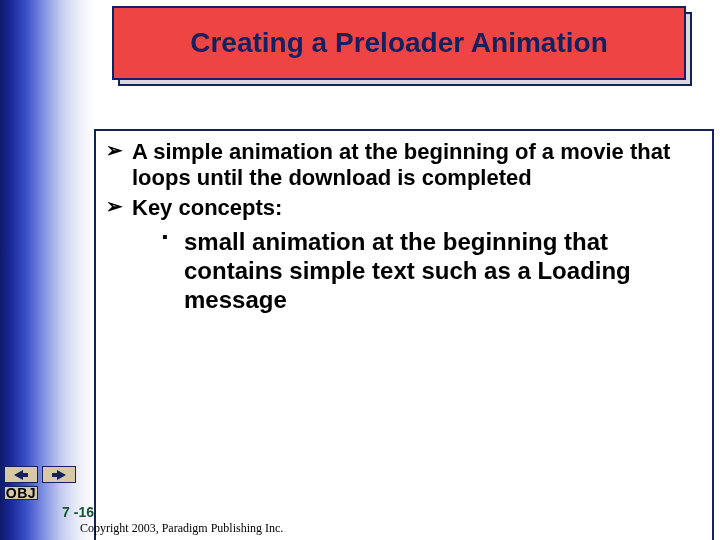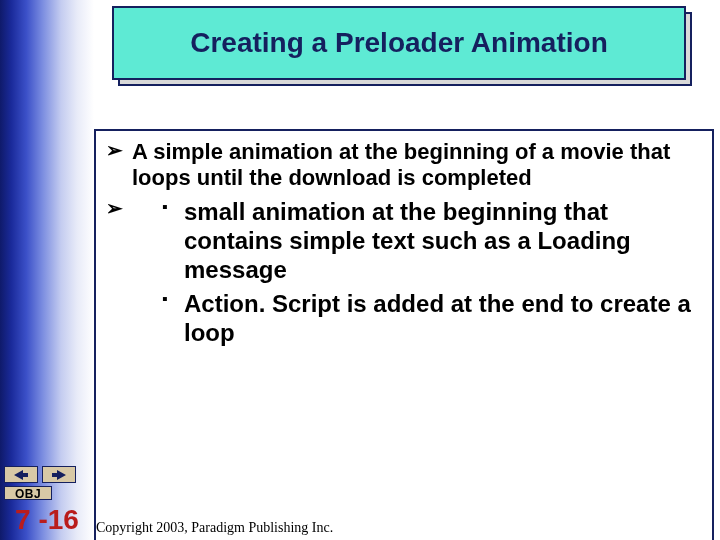--- a/index.html
+++ b/index.html
@@ -24,21 +24,21 @@
   }
   .title-shadow {
     position: absolute;
     left: 6px; top: 6px; width: 574px; height: 74px;
     background: #d9d9d9;
     border: 2px solid #15205e;
   }
   .title-front {
     position: absolute;
     left: 0; top: 0; width: 574px; height: 74px;
-    background: #5eead4;
+    background: #ef4444;
     border: 2px solid #15205e;
     display: flex; align-items: center; justify-content: center;
     text-align: center;
   }
   .title-front h1 {
     color: #15205e;
     font-size: 28px;
     line-height: 1.05;
     font-weight: bold;
     font-family: Arial, Helvetica, sans-serif;
@@ -100,42 +100,42 @@
     width: 34px; height: 17px;
     border: 1px solid #15205e;
     background: #d8c9a6;
     display: flex; align-items: center; justify-content: center;
     cursor: pointer;
   }
   .nav-btn svg { width: 14px; height: 10px; }
   .obj-btn {
     position: absolute;
     left: 4px; top: 486px;
-    width: 48px; height: 14px;
+    width: 34px; height: 14px;
     border: 1px solid #15205e;
     background: #d8c9a6;
-    font-size: 12px; font-weight: bold;
-    display: flex; justify-content: center;
+    font-size: 14px; font-weight: bold;
+    display: flex; align-items: center; justify-content: center;
     color: #000;
     cursor: pointer;
     letter-spacing: 0.5px;
   }
   .page-num {
     position: absolute;
     left: 0; top: 504px; width: 94px;
-    text-align: center;
-    font-size: 28px;
+    text-align: right;
+    font-size: 14px;
     font-weight: bold;
-    color: #b91c1c;
+    color: #14532d;
     font-family: Arial, sans-serif;
   }
   .copyright {
     position: absolute;
-    left: 96px; bottom: 4px;
-    font-size: 14px;
+    left: 80px; bottom: 4px;
+    font-size: 12px;
     color: #000;
     font-family: Georgia, 'Times New Roman', serif;
   }
 </style>
 </head>
 <body>
 
 <div class="sidebar"></div>
 
 <div class="title-box">
@@ -144,26 +144,24 @@
     <h1>Creating a Preloader Animation</h1>
   </div>
 </div>
 
 <div class="content-box">
   <ul class="level1">
     <li>
       <span>A simple animation at the beginning of a movie that loops until the download is completed</span>
     </li>
     <li>
+      <span>Key concepts:</span>
       <ul class="level2">
         <li>
           <span>small animation at the beginning that contains simple text such as a Loading message</span>
-        </li>
-        <li>
-          <span>Action. Script is added at the end to create a loop</span>
         </li>
       </ul>
     </li>
   </ul>
 </div>
 
 <div class="nav-group">
   <div class="nav-btn">
     <span>
       <svg viewBox="0 0 14 10">

